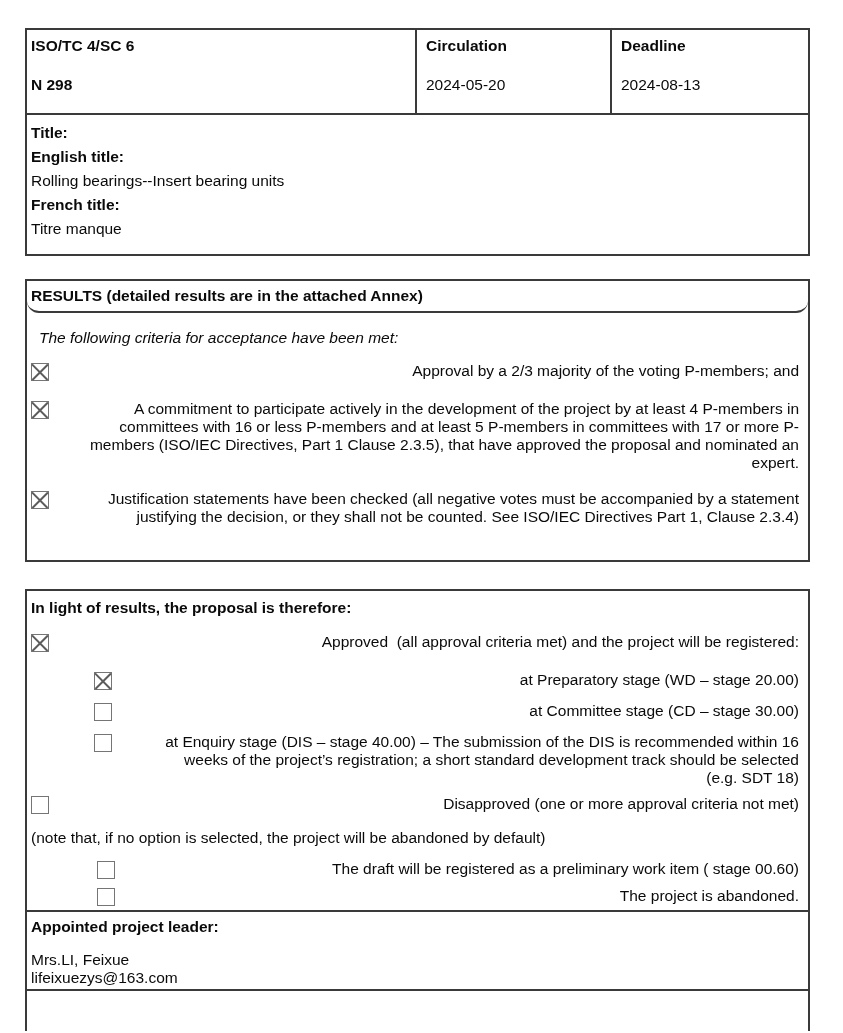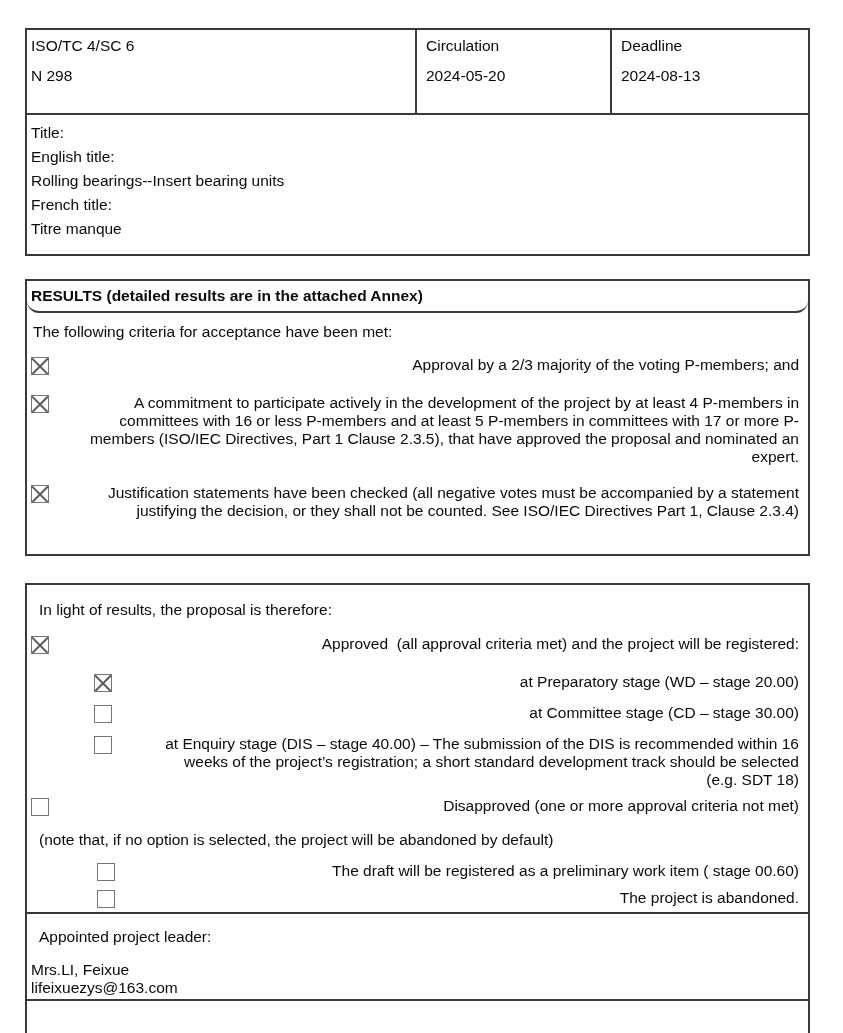--- a/index.html
+++ b/index.html
@@ -6,37 +6,37 @@
     margin: 0; padding: 0;
     width: 843px; height: 1033px;
     background: #ffffff;
     overflow: hidden;
     font-family: "Liberation Sans", "DejaVu Sans", sans-serif;
     font-size: 15.5px;
     line-height: 18px;
     color: #0a0a0a;
   }
   .page { position: relative; padding: 28px 0 0 25px; }
-  p { margin: 8px; }
-  .bold { font-weight: 400; }
+  p { margin: 0; }
+  .bold { font-weight: 700; }
 
   .tbl {
     width: 785px;
     box-sizing: border-box;
     border: 2px solid #3a3a3a;
     background: #fff;
   }
   .mt23 { margin-top: 23px; }
   .mt27 { margin-top: 27px; }
 
   
   .hdr-grid { display: grid; grid-template-columns: 388px 195px 198px; min-height: 83px; }
   .hdr-cell { box-sizing: border-box; padding: 7px 9px 0 4px; }
   .hdr-cell.b { border-left: 2px solid #3a3a3a; padding-left: 9px; }
-  .hdr-line2 { margin-top: 12px; }
+  .hdr-line2 { margin-top: 21px; }
 
   .title-cell { border-top: 2px solid #3a3a3a; padding: 3px 9px 10px 4px; }
   .title-cell p { margin: 6px 0; }
 
   
   .sec-hdr { padding: 6px 9px 6px 4px; border-bottom: 2px solid #3a3a3a; font-weight: 700; border-radius: 12px; }
   .results-body { padding: 8px 9px 34px 4px; }
   .prop-body { padding: 8px 9px 4px 4px; }
 
   
@@ -60,21 +60,21 @@
   .cb.checked::after  { transform: translate(-50%,-50%) rotate(-45deg); }
 
   .cb-row .cb-text { flex: 1; }
   .cb-row.lvl0 .cb { margin-right: 8px; }
   .cb-row.main .cb { margin-right: 24px; }
   .cb-row.stage { padding-left: 63px; }
   .cb-row.stage .cb { margin-right: 40px; }
   .cb-row.fallback { padding-left: 66px; }
   .cb-row.fallback .cb { margin-right: 14px; }
 
-  .results-body .intro { margin: 2px; }
+  .results-body .intro { margin: 8px; font-style: italic; }
   .results-body .cb-row.r1 { margin-top: 15px; }
   .results-body .cb-row.r2 { margin-top: 19px; }
   .results-body .cb-row.r3 { margin-top: 18px; }
 
   .prop-body .row-approved    { margin-top: 16px; gap: 12px; }
   .prop-body .row-prep        { margin-top: 19px; }
   .prop-body .row-committee   { margin-top: 12px; gap: 32px; }
   .prop-body .row-enquiry     { margin-top: 12px; }
   .prop-body .row-disapproved { margin-top: 8px; }
   .prop-body .note            { margin-top: 15px; }

